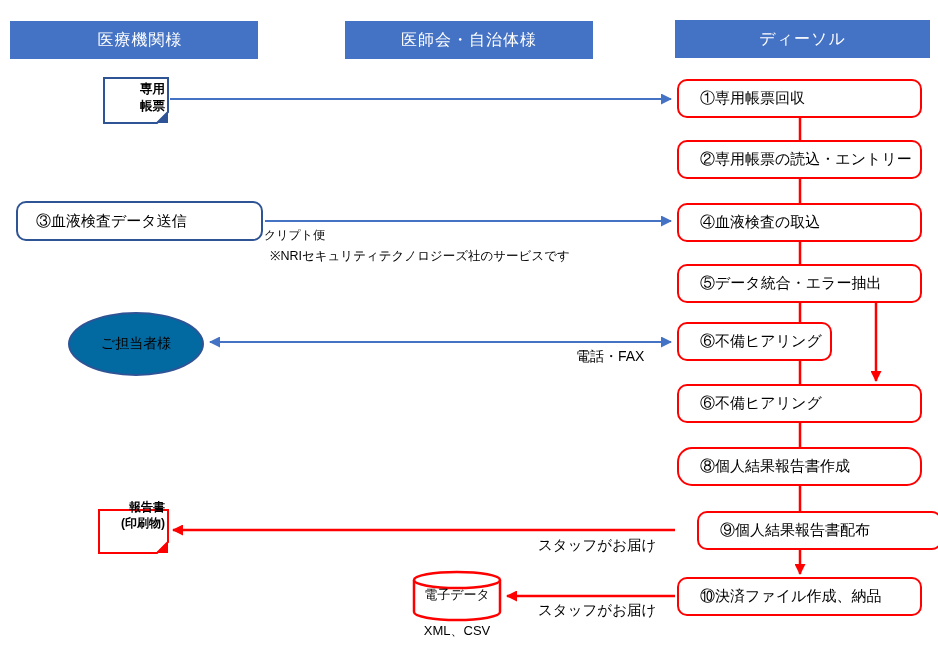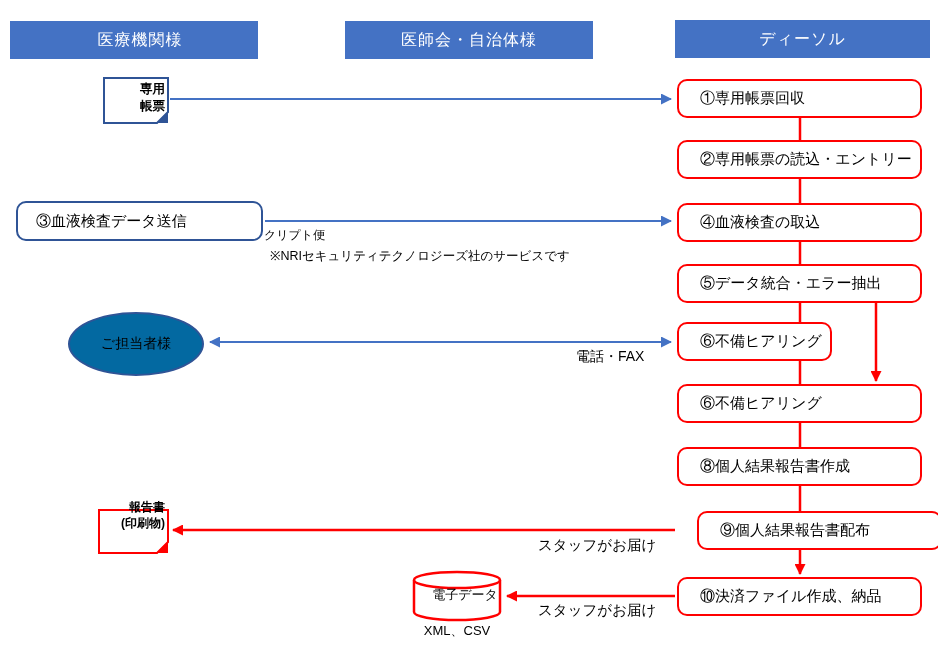--- a/index.html
+++ b/index.html
@@ -32,21 +32,20 @@
     font-size:14px; box-sizing:border-box;
   }
   .shape-svg { position:absolute; }
   .doc-label {
     position:absolute; text-align:right; line-height:1.35; font-size:12.5px;font-weight:bold;
   }
   .doc-label span { display:block; }
   .cyl-label {
     position:absolute; left:412px; top:586px; width:90px; text-align:center;
     font-size:13px;
-    padding-left:8px;
   }
   .cyl-format {
     position:absolute; left:412px; top:622px; width:90px; text-align:center;
     font-size:13px;
   }
   .note { position:absolute; white-space:nowrap; }
   .overlay { position:absolute; left:0; top:0; pointer-events:none; }
 </style>
 </head>
 <body>
@@ -56,21 +55,21 @@
   <div class="lane-header" style="left:10px; top:21px; width:248px;padding-left:12px;">医療機関様</div>
   <div class="lane-header" style="left:345px; top:21px; width:248px;">医師会・自治体様</div>
   <div class="lane-header" style="left:675px; top:20px; width:255px;">ディーソル</div>
 
   <div class="flow-box" style="top:79px;">①専用帳票回収</div>
   <div class="flow-box" style="top:140px;">②専用帳票の読込・エントリー</div>
   <div class="flow-box" style="top:203px;">④血液検査の取込</div>
   <div class="flow-box" style="top:264px;">⑤データ統合・エラー抽出</div>
   <div class="flow-box narrow" style="top:322px;">⑥不備ヒアリング</div>
   <div class="flow-box" style="top:384px;">⑥不備ヒアリング</div>
-  <div class="flow-box" style="top:447px;">⑧個人結果報告書作成</div>
+  <div class="flow-box" style="top:447px;border-radius:15px;">⑧個人結果報告書作成</div>
   <div class="flow-box" style="top:511px;margin-left:20px;">⑨個人結果報告書配布</div>
   <div class="flow-box" style="top:577px;">⑩決済ファイル作成、納品</div>
 
   <svg class="shape-svg" style="left:103px; top:77px;" width="66" height="47" viewBox="0 0 66 47">
     <path d="M1,1 H65 V35 L54,46 H1 Z" fill="#ffffff" stroke="#2F5496" stroke-width="2"></path>
     <path d="M65,35 L54,46 L65,46 Z" fill="#2F5496"></path>
   </svg>
   <div class="doc-label" style="left:103px; top:81px; width:62px;">
     <span>専用</span>
     <span>帳票</span>

